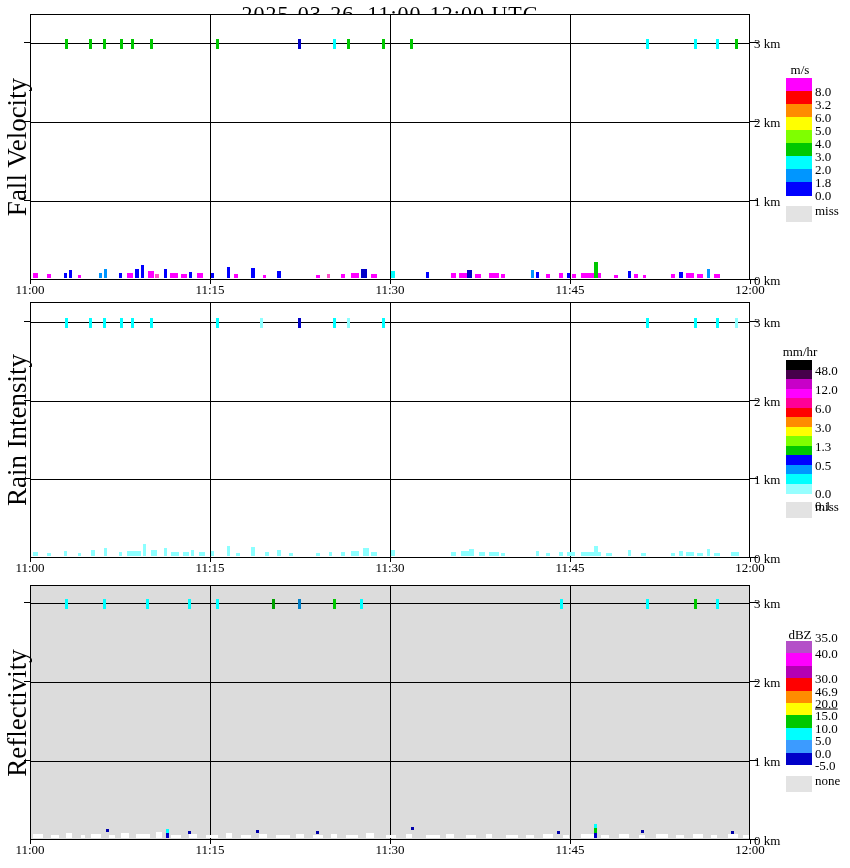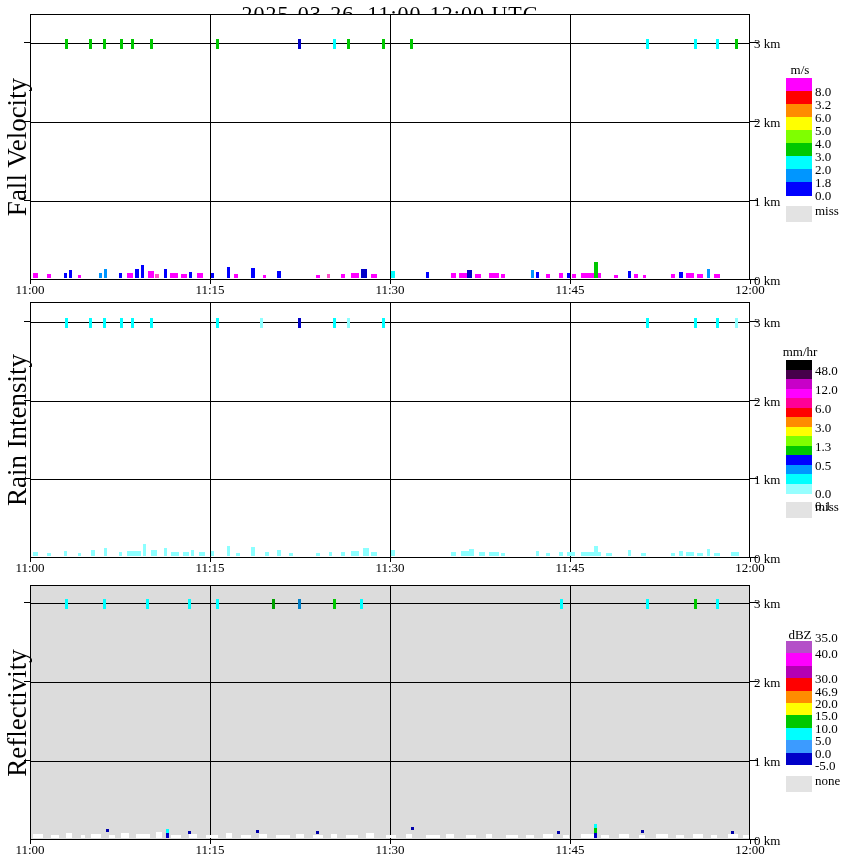--- a/index.html
+++ b/index.html
@@ -370,21 +370,21 @@
       <div class="cbtitle" style="top: 627px;">dBZ</div>
       <div class="cbblock" style="top: 641px; height: 12.9px; background: rgb(180, 80, 200);"></div>
       <div class="cblabel" style="top: 653.4px;">40.0</div>
       <div class="cbblock" style="top: 653.4px; height: 12.9px; background: rgb(255, 0, 255);"></div>
       <div class="cblabel" style="top: 637px;">35.0</div>
       <div class="cbblock" style="top: 665.8px; height: 12.9px; background: rgb(180, 0, 180);"></div>
       <div class="cblabel" style="top: 678.2px;">30.0</div>
       <div class="cbblock" style="top: 678.2px; height: 12.9px; background: rgb(255, 0, 0);"></div>
       <div class="cblabel" style="top: 690.6px;">46.9</div>
       <div class="cbblock" style="top: 690.6px; height: 12.9px; background: rgb(255, 140, 0);"></div>
-      <div class="cblabel" style="top: 703px;">20.0</div>
+      <div class="cblabel" style="top: 703px; text-decoration: underline;">20.0</div>
       <div class="cbblock" style="top: 703px; height: 12.9px; background: rgb(255, 255, 0);"></div>
       <div class="cblabel" style="top: 715.4px; text-align: right;">15.0</div>
       <div class="cbblock" style="top: 715.4px; height: 12.9px; background: rgb(0, 200, 0);"></div>
       <div class="cblabel" style="top: 727.8px;">10.0</div>
       <div class="cbblock" style="top: 727.8px; height: 12.9px; background: rgb(0, 255, 255);"></div>
       <div class="cblabel" style="top: 740.2px;">5.0</div>
       <div class="cbblock" style="top: 740.2px; height: 12.9px; background: rgb(60, 155, 255);"></div>
       <div class="cblabel" style="top: 752.6px;">0.0</div>
       <div class="cbblock" style="top: 752.6px; height: 12.9px; background: rgb(0, 0, 200);"></div>
       <div class="cblabel" style="top: 765px;">-5.0</div>

